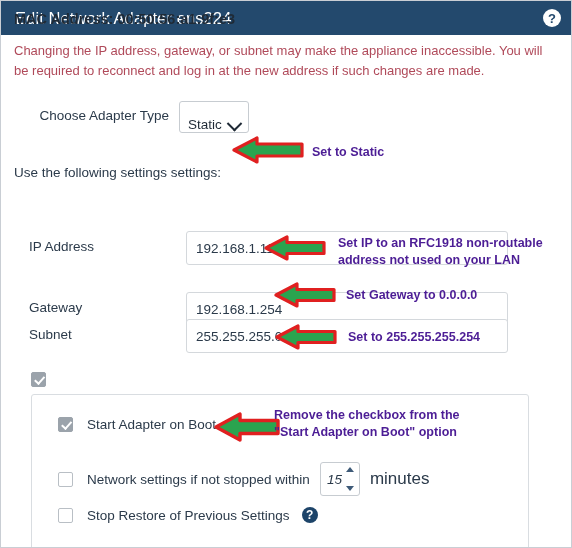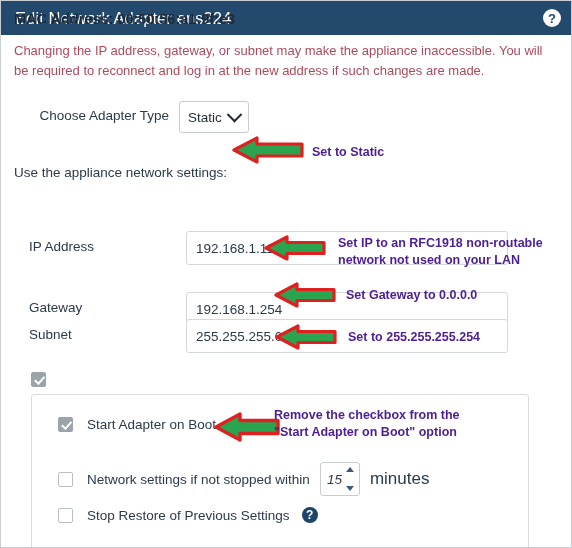--- a/index.html
+++ b/index.html
@@ -92,21 +92,21 @@
     color: #2b3a4a;
   }
   .select-box {
     position: absolute;
     left: 178px; top: 0;
     width: 70px; height: 32px;
     border: 1px solid #c7ccd1;
     border-radius: 3px;
     background: #ffffff;
     display: flex;
-    align-items: center;
+    align-items: flex-end;
     justify-content: space-between;
     padding: 0 8px;
     box-sizing: border-box;
     font-size: 13.5px;
     color: #1f2a36;
     cursor: pointer;
   }
   .caret {
     width: 9px; height: 9px;
     border-right: 2px solid #1f2a36;
@@ -285,21 +285,21 @@
   <div class="warn-text">Changing the IP address, gateway, or subnet may make the appliance inaccessible. You will be required to reconnect and log in at the new address if such changes are made.</div>
 
   <div class="row-adapter">
     <div class="lbl-adapter">Choose Adapter Type</div>
     <div class="select-box">
       <span>Static</span>
       <span class="caret"></span>
     </div>
   </div>
 
-  <div class="use-following">Use the appliance network settings:</div>
+  <div class="use-following">Use the following settings settings:</div>
 
   <div class="field-row" style="top:230px;">
     <div class="field-label">IP Address</div>
     <input class="field-input" type="text" value="192.168.1.11" style="">
   </div>
 
   <div class="field-row" style="top:291px;">
     <div class="field-label">Gateway</div>
     <input class="field-input" type="text" value="192.168.1.254" style="">
   </div>
@@ -357,21 +357,21 @@
     <polygon points="3,13 24,2 24,7.5 61,7.5 61,18.5 24,18.5 24,24" fill="#2aa44f" stroke="#e02020" stroke-width="3.2" stroke-linejoin="round"></polygon>
   </svg>
 
   <svg class="anno-arrow" style="left:212px; top:410px;" width="68" height="32" viewBox="0 0 68 32">
     <polygon points="3,16 27,3 27,9.5 65,9.5 65,22.5 27,22.5 27,29" fill="#2aa44f" stroke="#e02020" stroke-width="3.4" stroke-linejoin="round"></polygon>
   </svg>
 
   <div class="anno-text" style="left:311px; top:142px;">Set to Static</div>
 
   <div class="anno-text" style="left:337px; top:233px;">Set IP to an RFC1918 non-routable</div>
-  <div class="anno-text" style="left:337px; top:250px;">network not used on your LAN</div>
+  <div class="anno-text" style="left:337px; top:250px;">address not used on your LAN</div>
 
   <div class="anno-text" style="left:345px; top:285px;">Set Gateway to 0.0.0.0</div>
 
   <div class="anno-text" style="left:347px; top:327px;">Set to 255.255.255.254</div>
 
   <div class="anno-text" style="left:273px; top:405px;">Remove the checkbox from the</div>
   <div class="anno-text" style="left:273px; top:422px;">"Start Adapter on Boot" option</div>
 
 </div>
 

